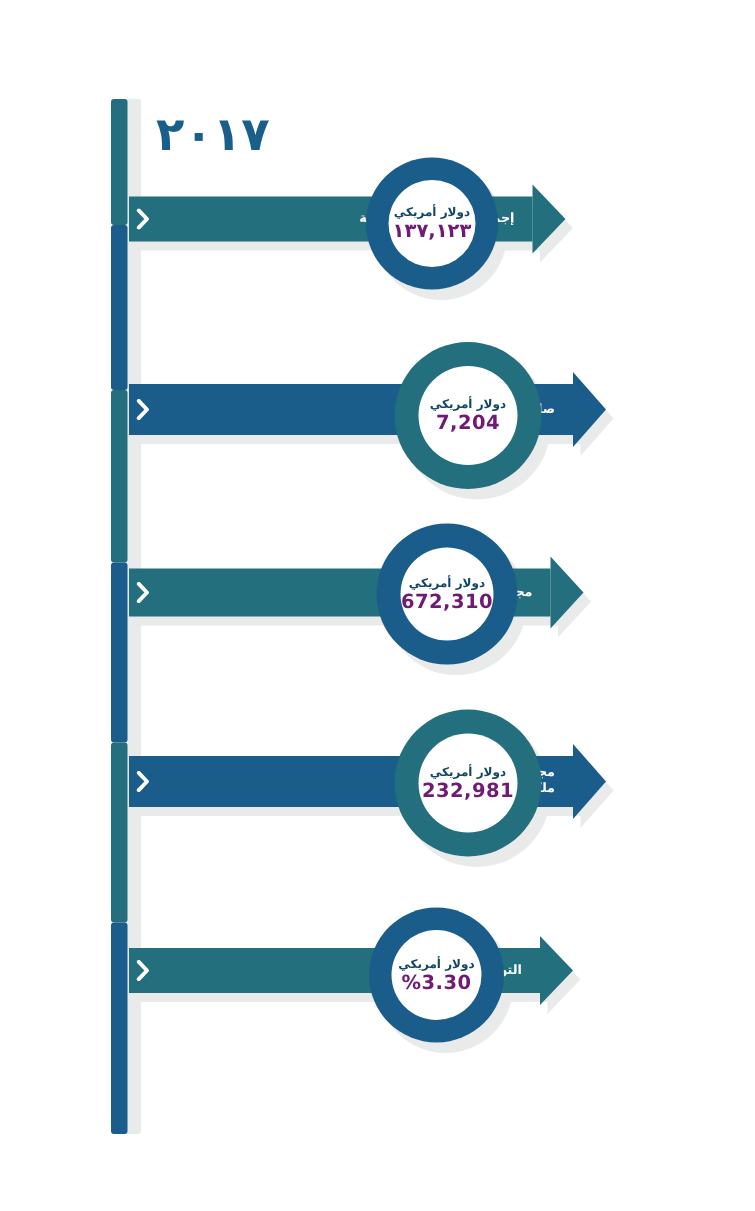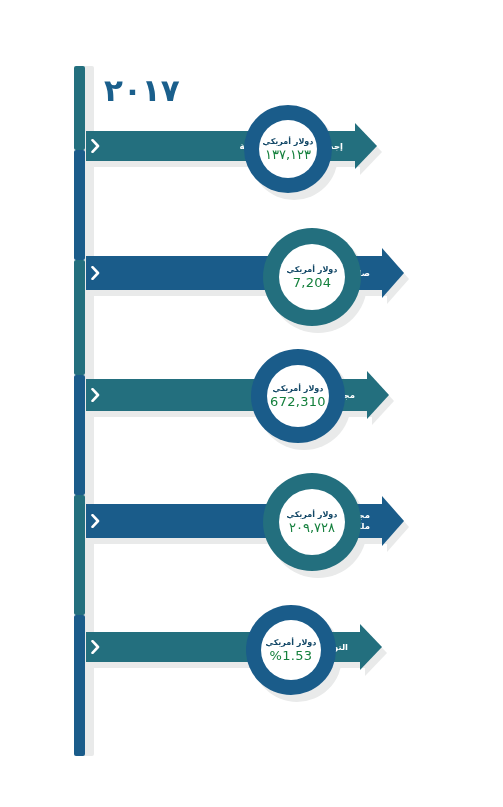--- a/index.html
+++ b/index.html
@@ -112,22 +112,22 @@
     text-align: center;
   }
   .cur {
     font-size: 8px;
     font-weight: bold;
     color: #124766;
     line-height: 10px;
   }
   .val {
     font-size: 13px;
-    font-weight: normal;
-    color: #15803d;
+    font-weight: bold;
+    color: #701a75;
     line-height: 15px;
     letter-spacing: 0.3px;
   }
 
   
   .year {
     position: absolute;
     left: 104px;
     top: 72px;
     font-size: 31px;
@@ -226,39 +226,39 @@
 ملكية المساهمين</div>
           <div class="chev">
             <svg width="10" height="14" viewBox="0 0 10 14">
               <path d="M2.5 1.2 L8 7 L2.5 12.8" fill="none" stroke="#ffffff" stroke-width="2.6" stroke-linecap="round" stroke-linejoin="round"></path>
             </svg>
           </div>
         </div>
         <div class="donut" style="left: 263px; top: 473px; width: 98px; height: 98px; background: rgb(35, 111, 126);">
           <div class="donut-inner" style="width: 66px; height: 66px;">
             <div class="cur">دولار أمريكي</div>
-            <div class="val">٢٠٩,٧٢٨</div>
+            <div class="val">232,981</div>
           </div>
         </div>
       </div>
       <div class="row">
         <div class="bar-shadow" style="left: 91px; top: 638px; width: 280px; height: 30px;"></div>
         <div class="arrow-head-shadow" style="left: 365px; top: 630px; border-top: 23px solid transparent; border-bottom: 23px solid transparent; border-left: 22px solid rgb(233, 234, 234);"></div>
         <div class="circle-shadow" style="left: 252px; top: 612px; width: 90px; height: 90px;"></div>
         <div class="arrow-head" style="left: 360px; top: 624px; border-top: 23px solid transparent; border-bottom: 23px solid transparent; border-left: 22px solid rgb(35, 111, 126);"></div>
         <div class="bar" style="left: 86px; top: 632px; width: 274px; height: 30px; background: rgb(35, 111, 126);">
           <div class="bar-label">التوزيعات المدفوعة</div>
           <div class="chev">
             <svg width="10" height="14" viewBox="0 0 10 14">
               <path d="M2.5 1.2 L8 7 L2.5 12.8" fill="none" stroke="#ffffff" stroke-width="2.6" stroke-linecap="round" stroke-linejoin="round"></path>
             </svg>
           </div>
         </div>
         <div class="donut" style="left: 246px; top: 605px; width: 90px; height: 90px; background: rgb(26, 92, 138);">
           <div class="donut-inner" style="width: 60px; height: 60px;">
             <div class="cur">دولار أمريكي</div>
-            <div class="val">%1.53</div>
+            <div class="val">%3.30</div>
           </div>
         </div>
       </div>
     </div>
 
 </div>
 
 </body></html>

